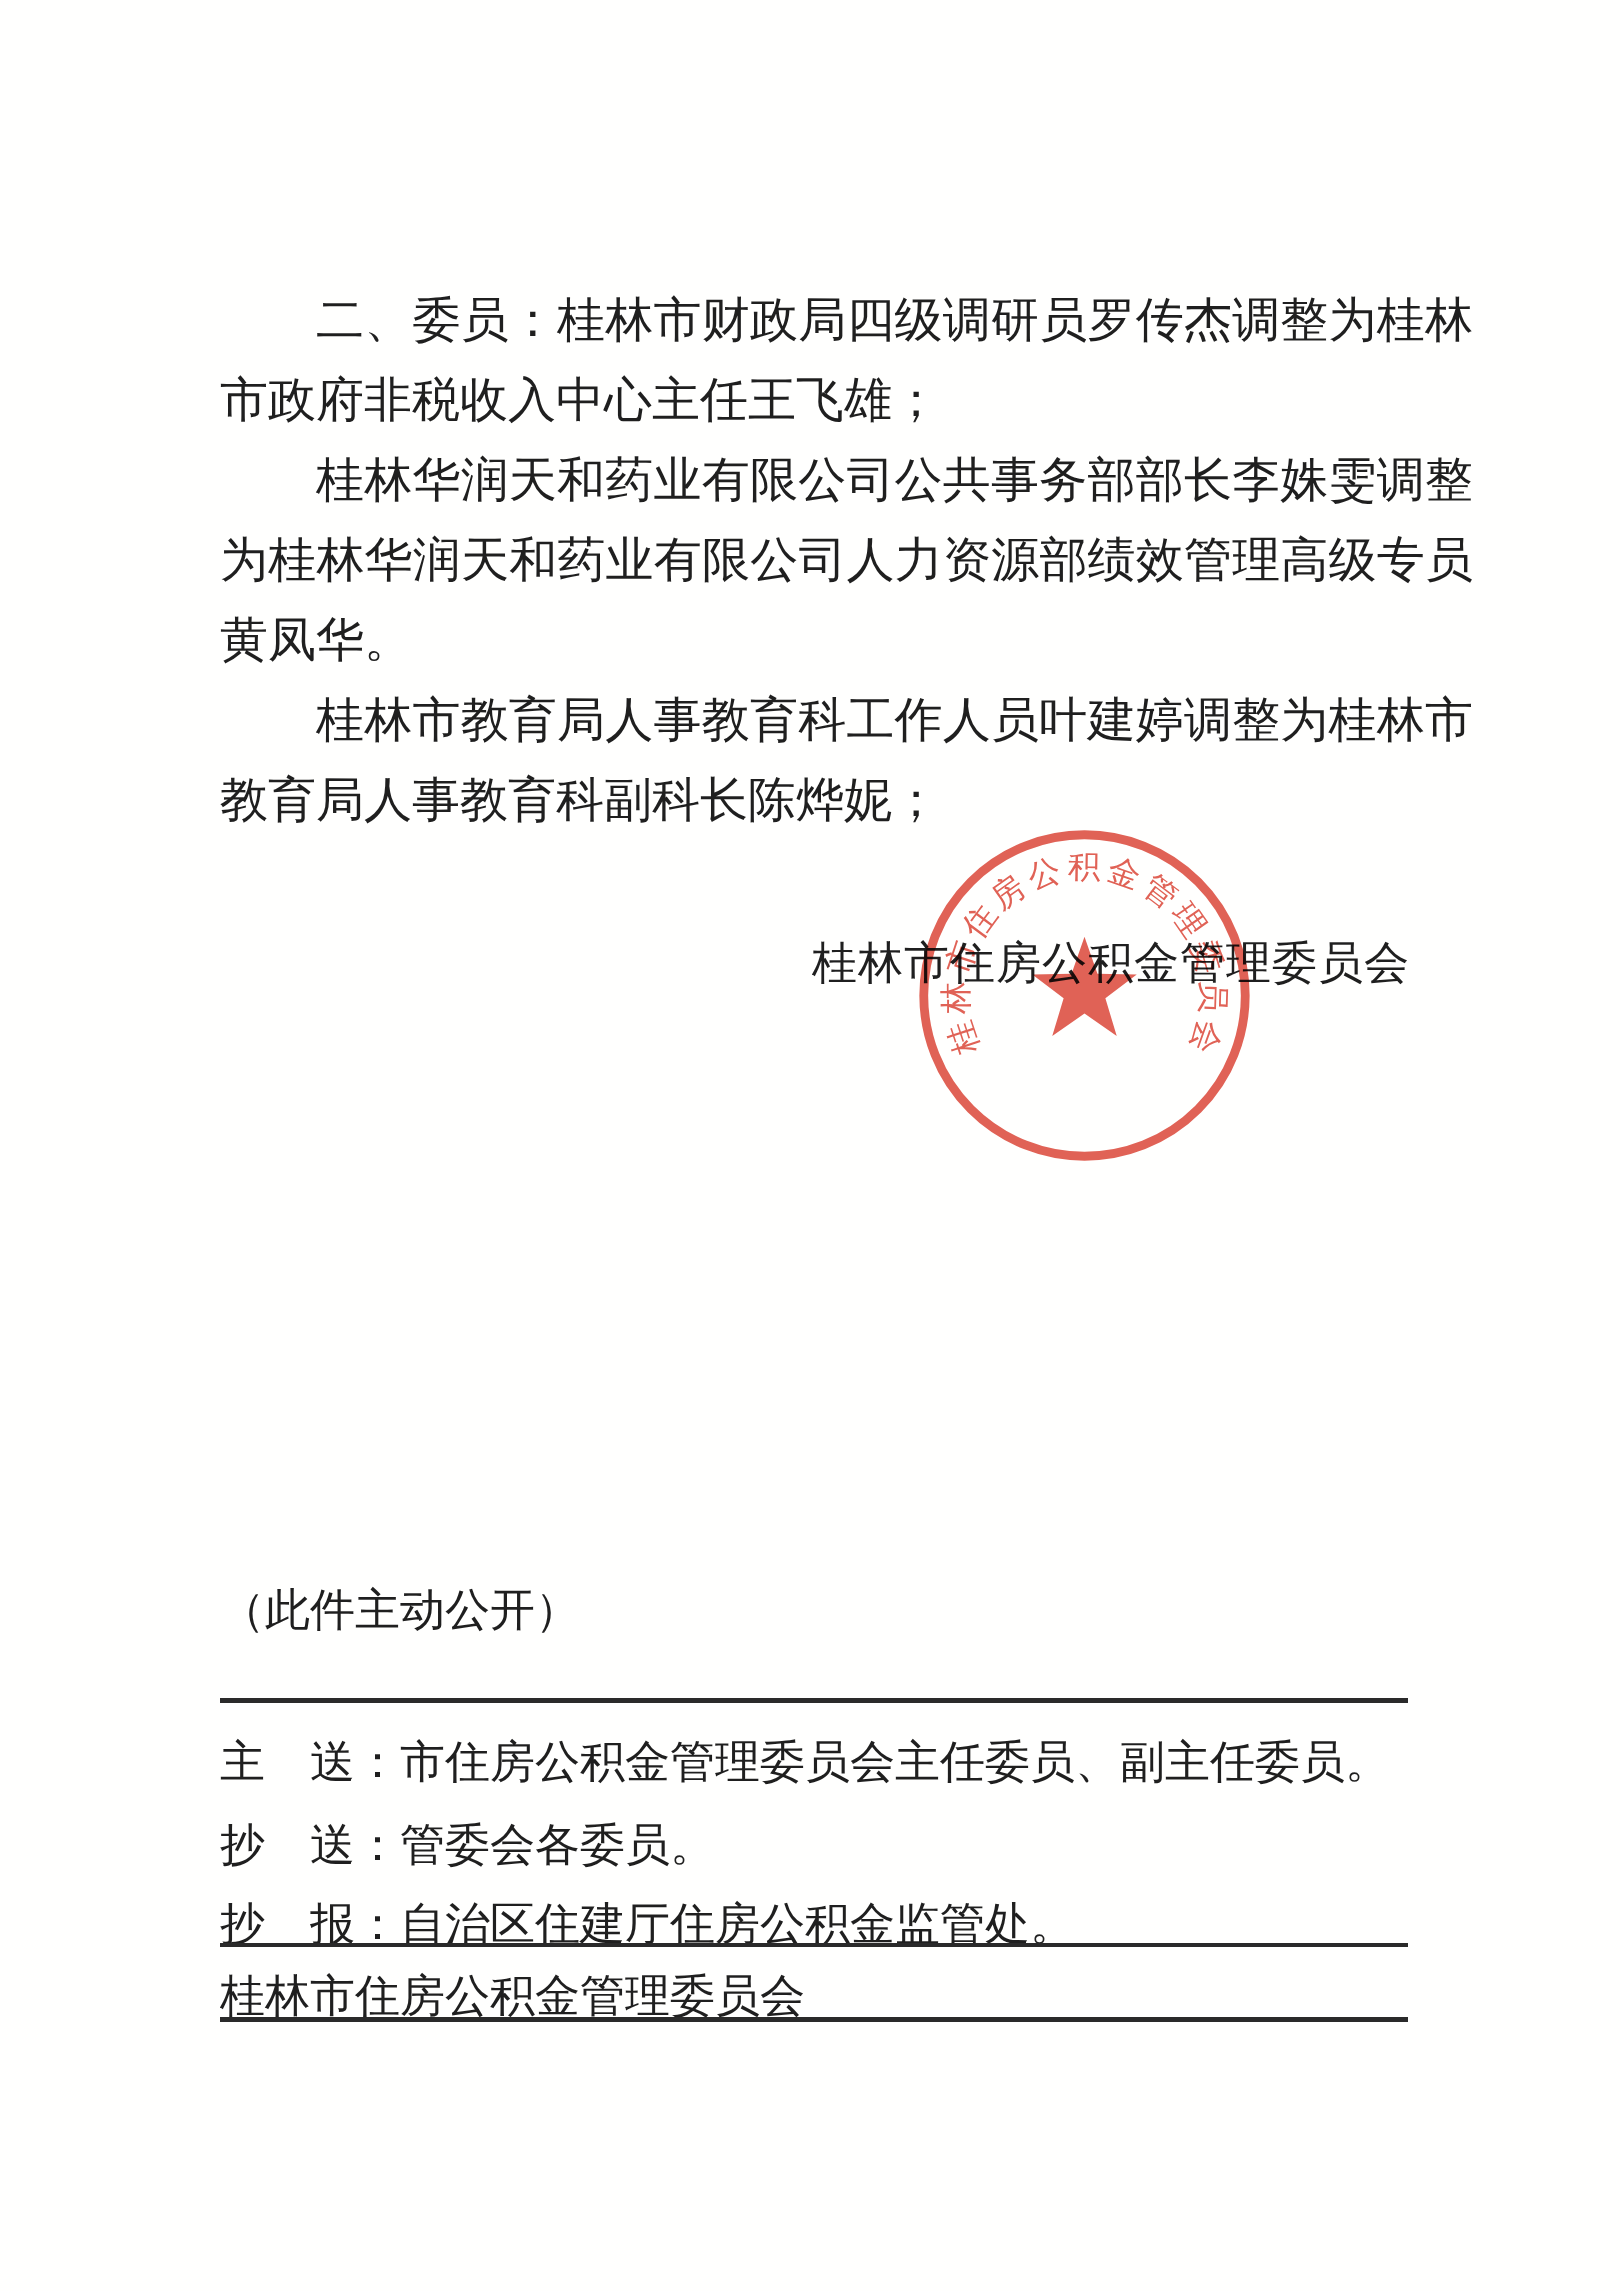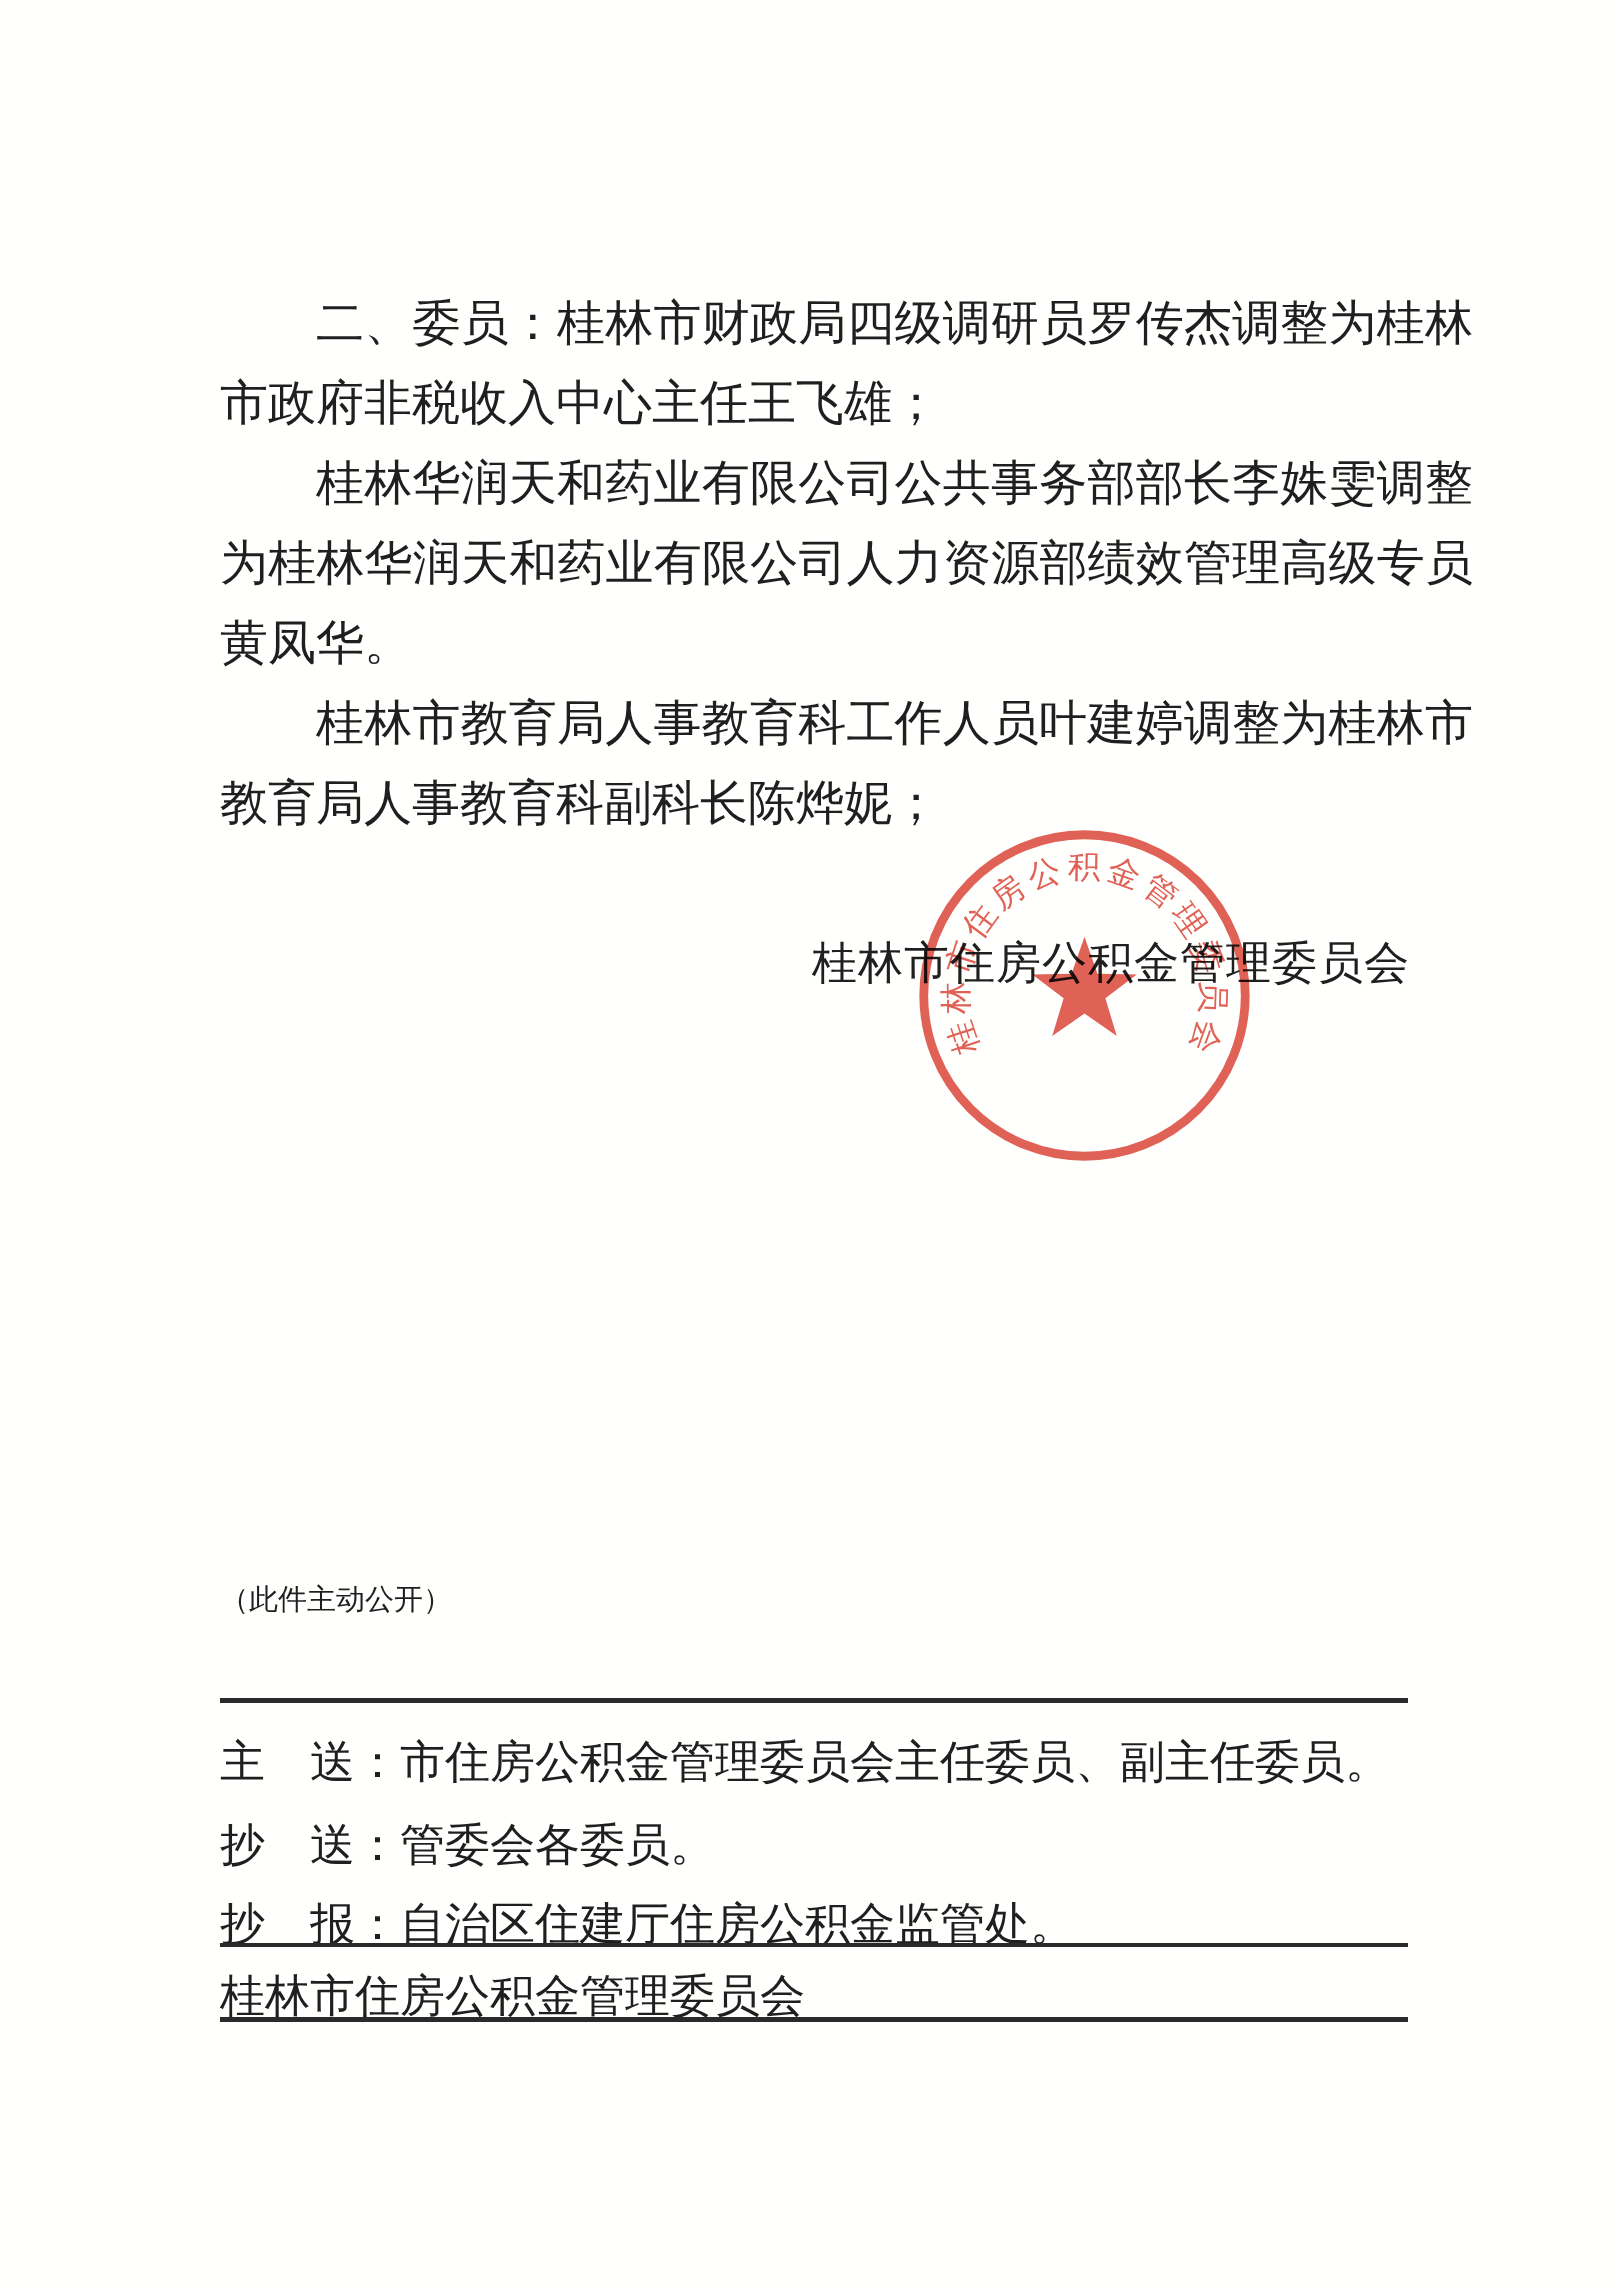--- a/index.html
+++ b/index.html
@@ -9,21 +9,21 @@
     background:#fffffe;
     overflow:hidden;
     font-family:"Liberation Serif","DejaVu Serif",serif;
     color:#1f1f1f;
   }
   
   .bodytext {
     position:absolute;
     left:220px; top:283px; width:1253px;
     font-size:48px; line-height:80px;
-    text-align:justify; text-justify:inter-ideograph;
+    text-align:justify; text-justify:inter-ideograph;font-family:Liberation Mono, monospace;
   }
   .bodytext p { margin:0; text-indent:2em; }
 
   
   .sig-org {
     position:absolute; left:812px; top:933px;
     font-size:45px; letter-spacing:1px; white-space:pre;
   }
   .sig-date {
     position:absolute; left:916px; top:1024px;
@@ -33,21 +33,21 @@
   
   .seal {
     position:absolute; left:912px; top:823px;
     opacity:0.87;
     mix-blend-mode:multiply;
   }
 
   
   .note {
     position:absolute; left:220px; top:1580px;
-    font-size:29px; white-space:pre;
+    font-size:45px; white-space:pre;
   }
 
   
   .rule { position:absolute; left:220px; width:1188px; background:#2a2a2a; }
   .rule-top    { top:1698px; height:4.9px; }
   .rule-mid    { top:1943px; height:3.9px; }
   .rule-bottom { top:2017px; height:4.9px; }
 
   .dist-row {
     position:absolute; left:220px; width:1188px;

